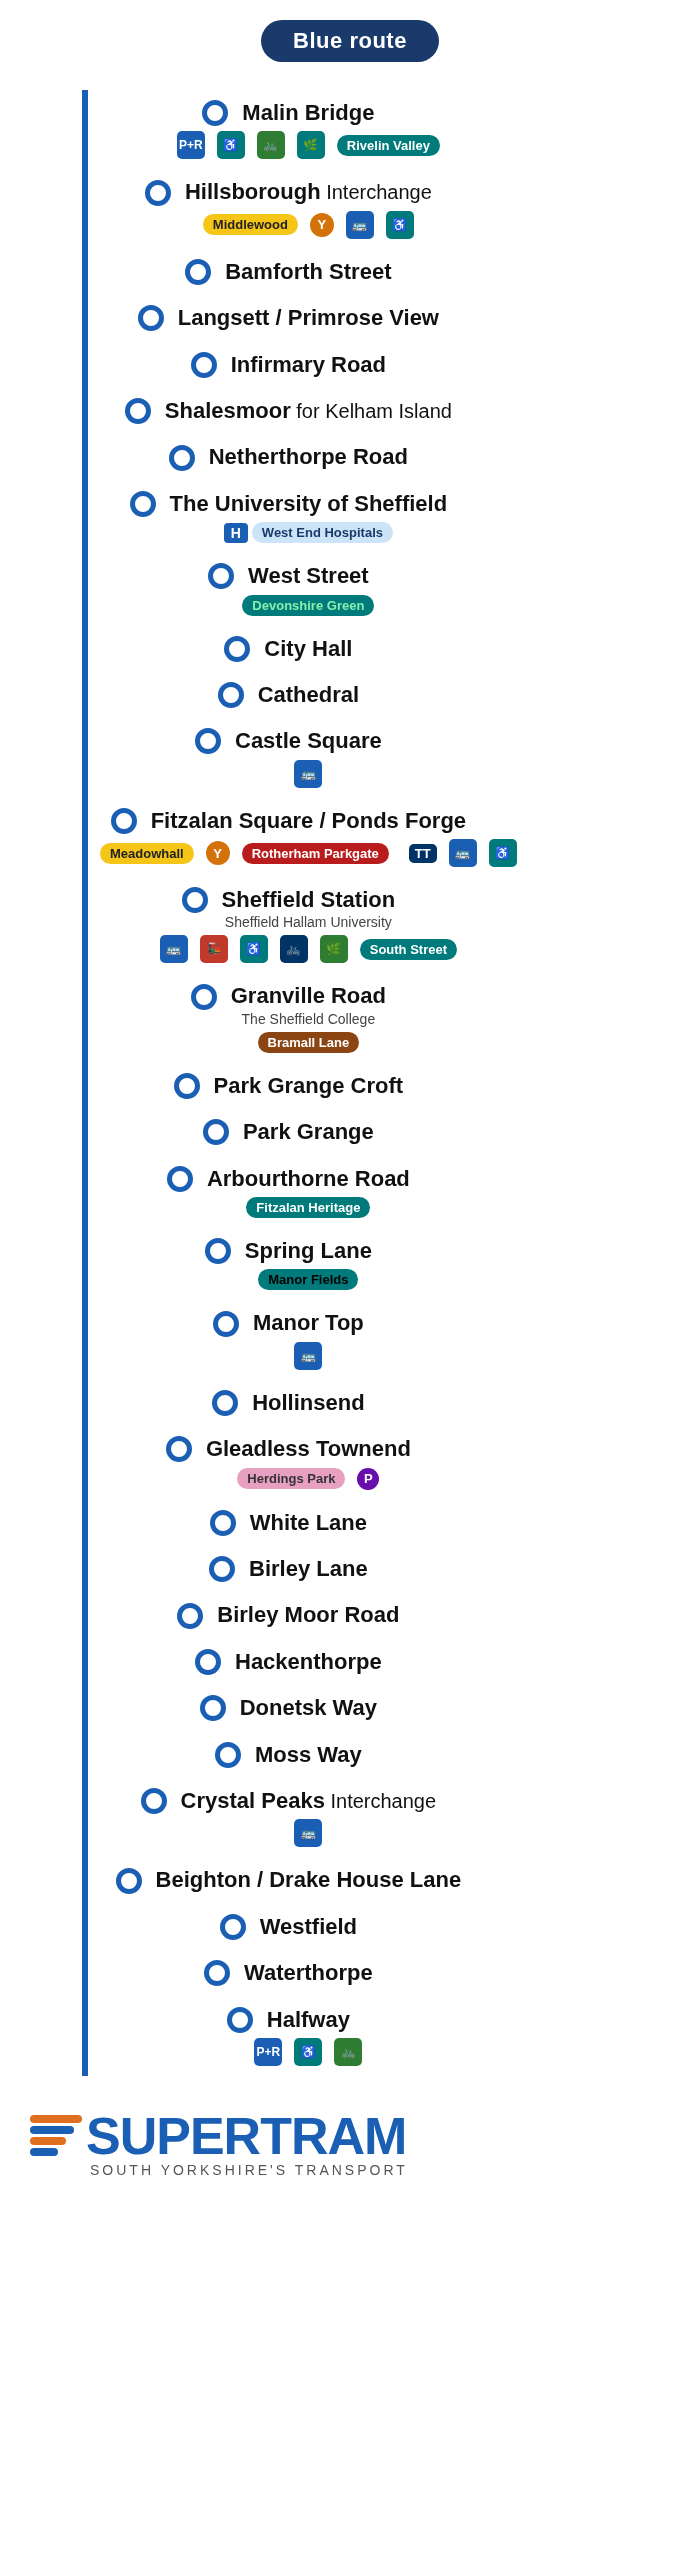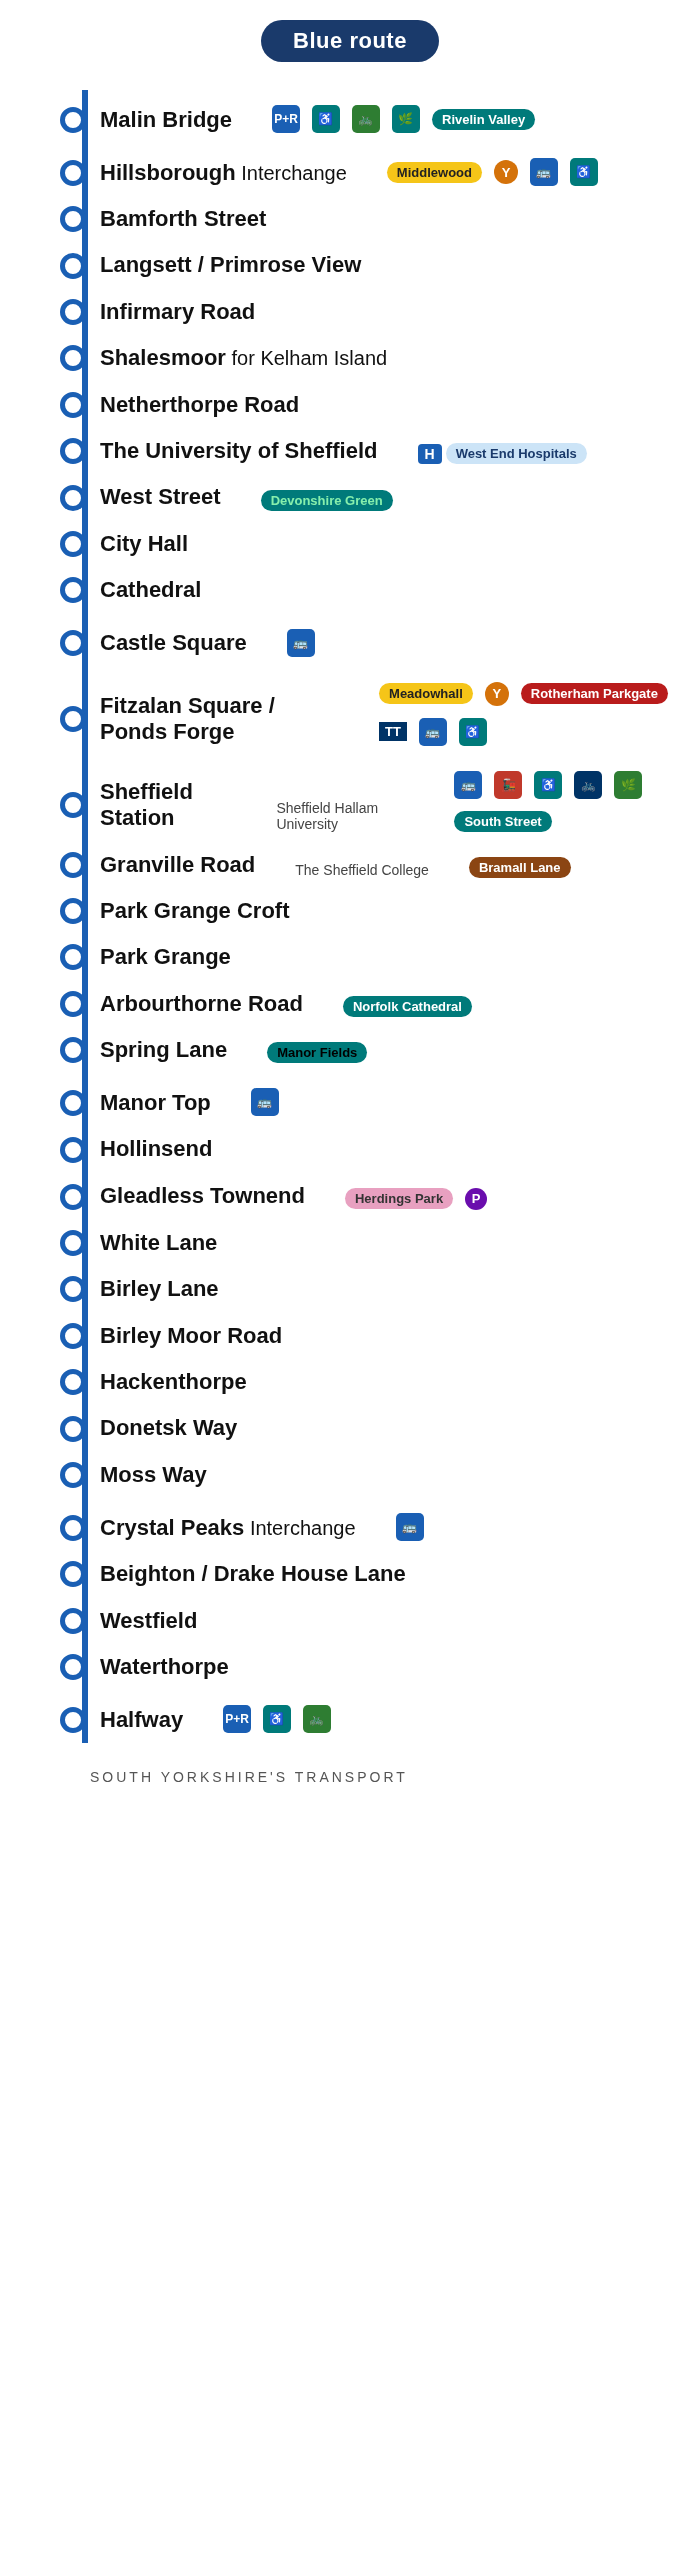--- a/index.html
+++ b/index.html
@@ -49,22 +49,22 @@
       top: 0;
       bottom: 0;
       width: 6px;
       background: #1a5fb4;
       z-index: 0;
     }
 
     
     .stop-row {
       display: flex;
-      flex-direction: row;
-      align-items: flex-end;
+      flex-direction: column;
+      align-items: center;
       position: relative;
       margin-bottom: 0;
       width: 100%;
       padding: 10px 0 10px 0;
     }
 
     .stop-main {
       display: flex;
       align-items: center;
       position: relative;
@@ -302,21 +302,21 @@
         <div class="stop-row">
     <div class="stop-main">
       <div class="stop-circle"></div>
       <span class="stop-name">Fitzalan Square / Ponds Forge</span>
     </div>
 
     <div class="stop-badges">
             <span class="badge" style="background:#f5c518; color:#222;">Meadowhall</span>
             <span style="background:#d4720a;color:#fff;border-radius:50%;width:24px;height:24px;display:inline-flex;align-items:center;justify-content:center;font-size:13px;font-weight:bold;">Y</span>
             <span class="badge" style="background:#b91c1c; color:#fff;">Rotherham Parkgate</span>
-            <span style="background:#003366;color:#fff;border-radius:0;padding:2px 6px;font-size:13px;font-weight:bold;">TT</span>
+            <span style="background:#003366;color:#fff;border-radius:5px;padding:2px 6px;font-size:13px;font-weight:bold;margin-left:8px;">TT</span>
             <span class="icon-badge" style="background:#1a5fb4; font-size:12px; min-width:28px; height:28px;">🚌</span>
             <span class="icon-badge" style="background:#007a7a; font-size:12px; min-width:28px; height:28px;">♿</span>
           </div>
   </div>
         <div class="stop-row">
     <div class="stop-main">
       <div class="stop-circle"></div>
       <span class="stop-name">Sheffield Station</span>
     </div>
     <div style="margin-left:40px; font-size:14px; color:#444; margin-top:1px;">Sheffield Hallam University</div>
@@ -353,21 +353,21 @@
     </div>
 
   </div>
         <div class="stop-row">
     <div class="stop-main">
       <div class="stop-circle"></div>
       <span class="stop-name">Arbourthorne Road</span>
     </div>
 
     <div class="stop-badges">
-            <span class="badge" style="background:#007a7a; color:#fff;">Norfolk Cathedral</span>
+            <span class="badge" style="background:#007a7a; color:#fff;">Fitzalan Heritage</span>
           </div>
   </div>
         <div class="stop-row">
     <div class="stop-main">
       <div class="stop-circle"></div>
       <span class="stop-name">Spring Lane</span>
     </div>
 
     <div class="stop-badges">
             <span class="badge" style="background:#007a7a; color:#000000;">Manor Fields</span>
@@ -484,16 +484,27 @@
             <span class="icon-badge" style="background:#1a5fb4; font-size:12px; min-width:28px; height:28px;">P+R</span>
             <span class="icon-badge" style="background:#007a7a; font-size:12px; min-width:28px; height:28px;">♿</span>
             <span class="icon-badge" style="background:#2e7d32; font-size:12px; min-width:28px; height:28px;">🚲</span>
           </div>
   </div>
       </div>
 
   </div>
 
   <div class="supertram-logo">
+    <div style="display:flex; align-items:center;">
+      <div class="supertram-waves">
+        <div class="wave-line"></div>
+        <div class="wave-line"></div>
+        <div class="wave-line"></div>
+        <div class="wave-line"></div>
+      </div>
+      <div class="supertram-name">
+        <span>SUPERTRAM</span>
+      </div>
+    </div>
     <div class="supertram-tagline">SOUTH YORKSHIRE'S TRANSPORT</div>
   </div>
 
 </div>
 
 </body></html>

